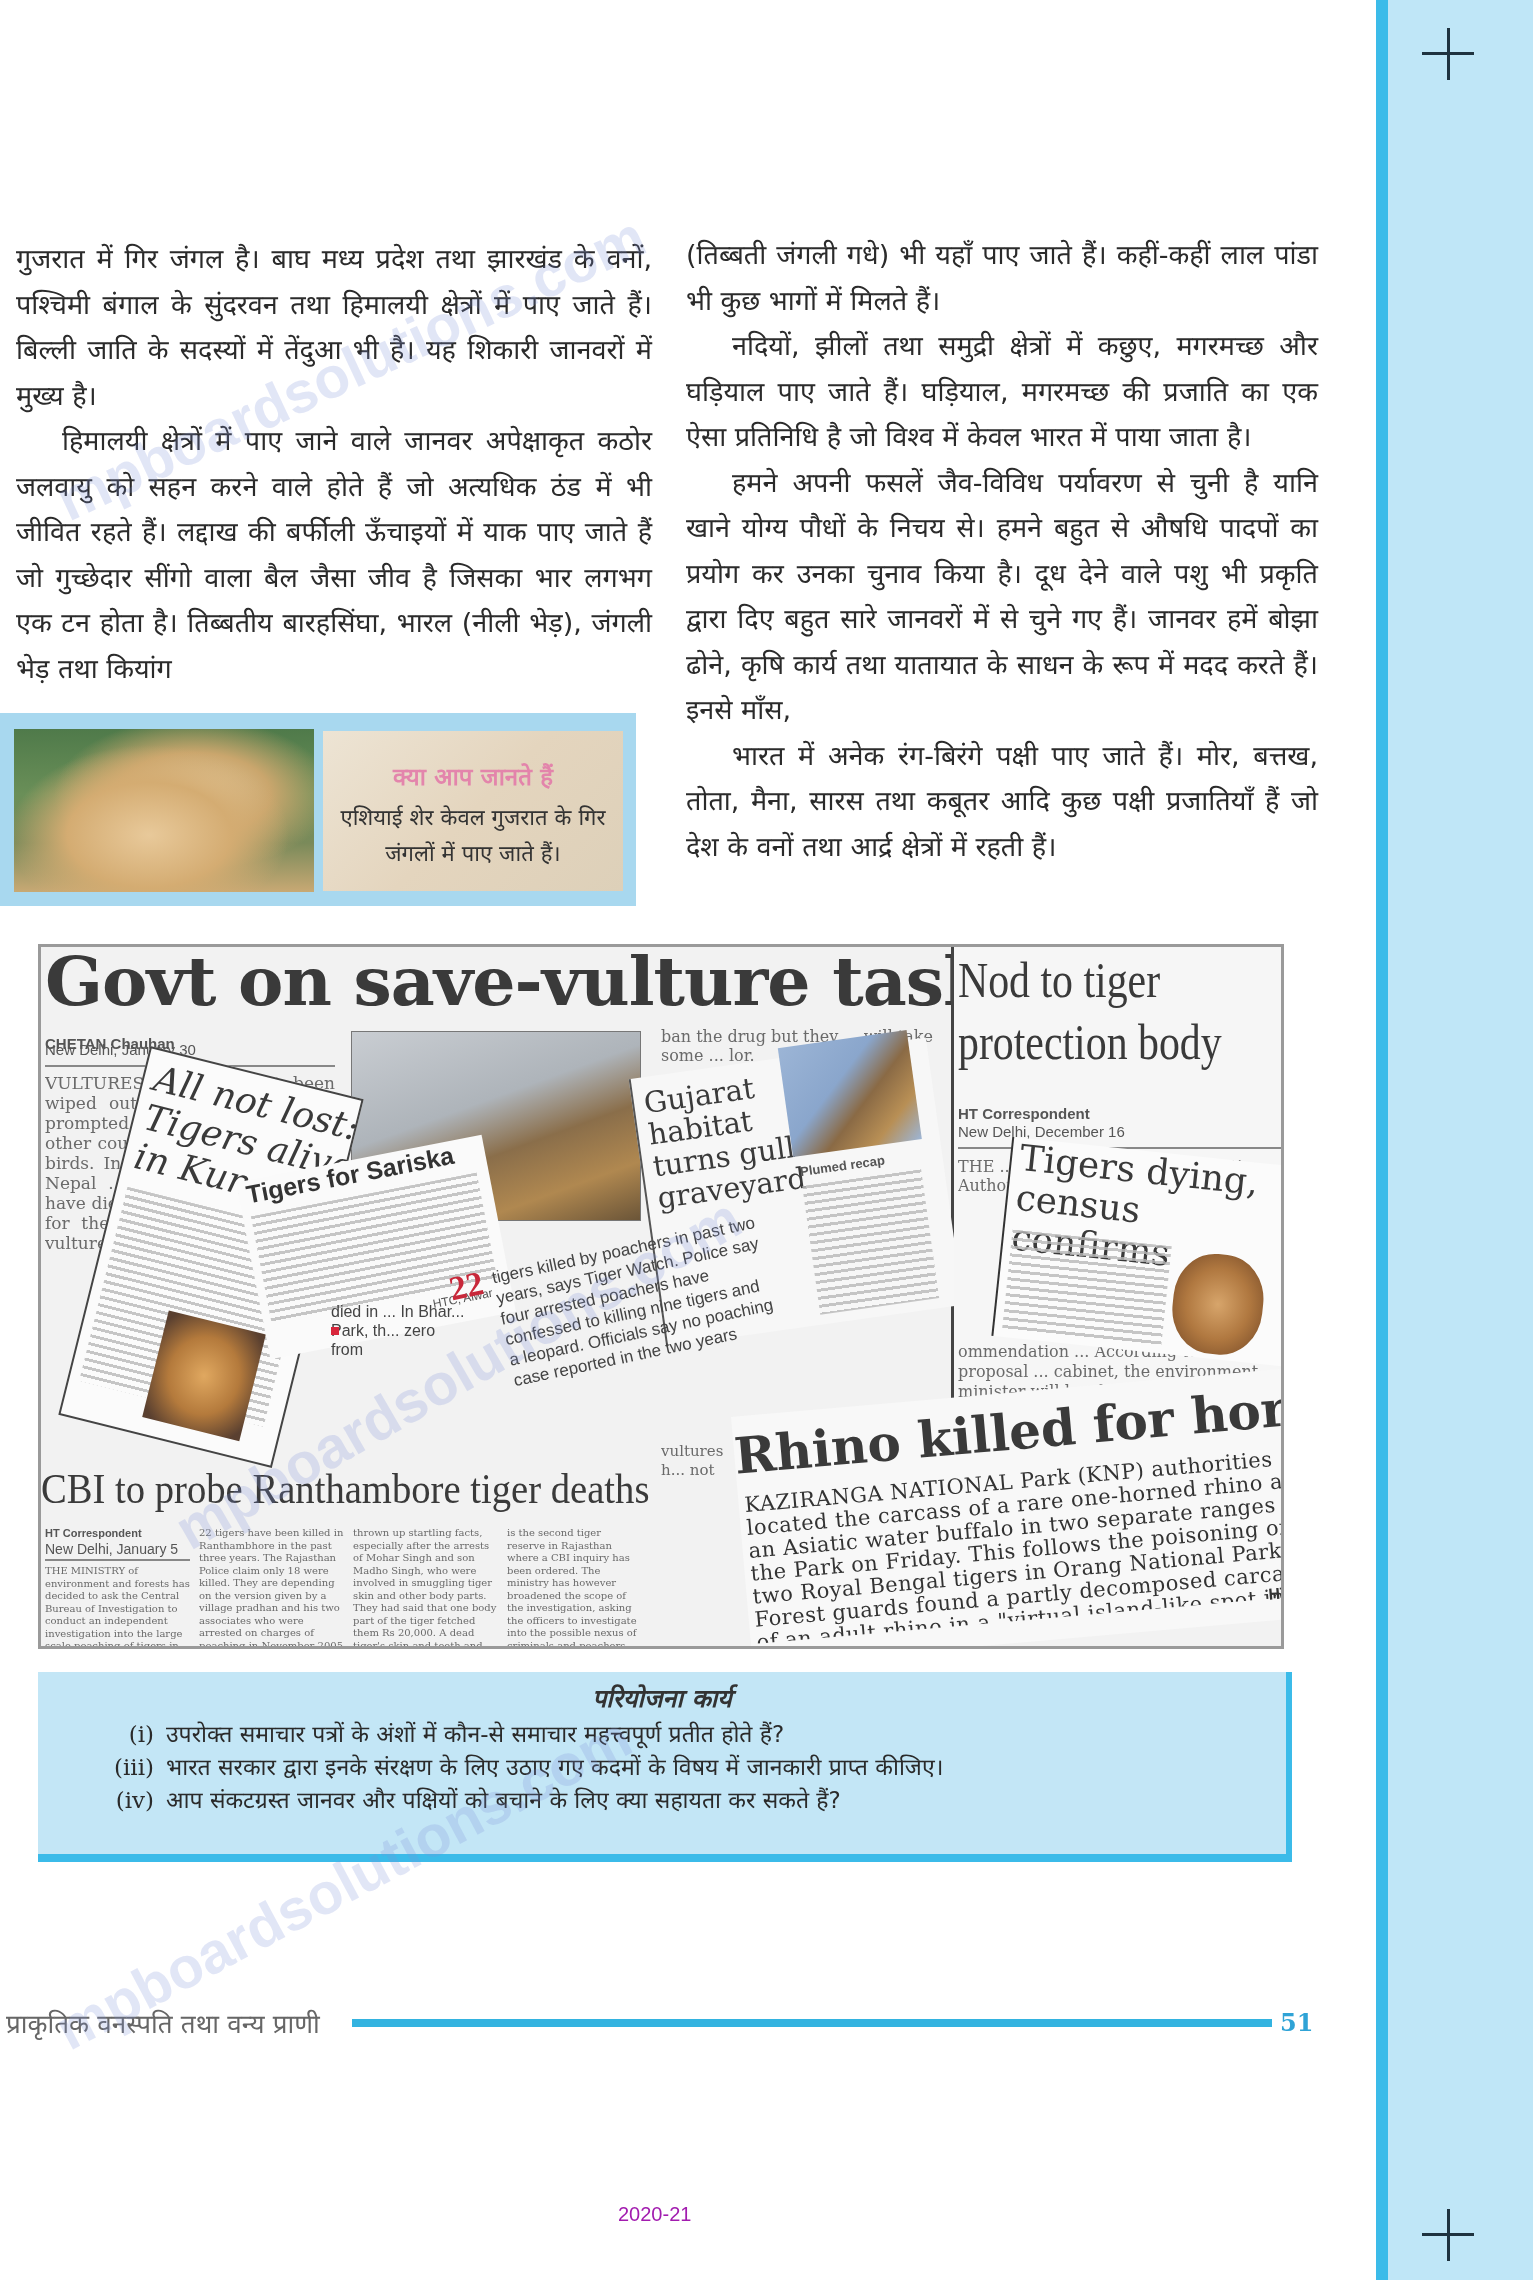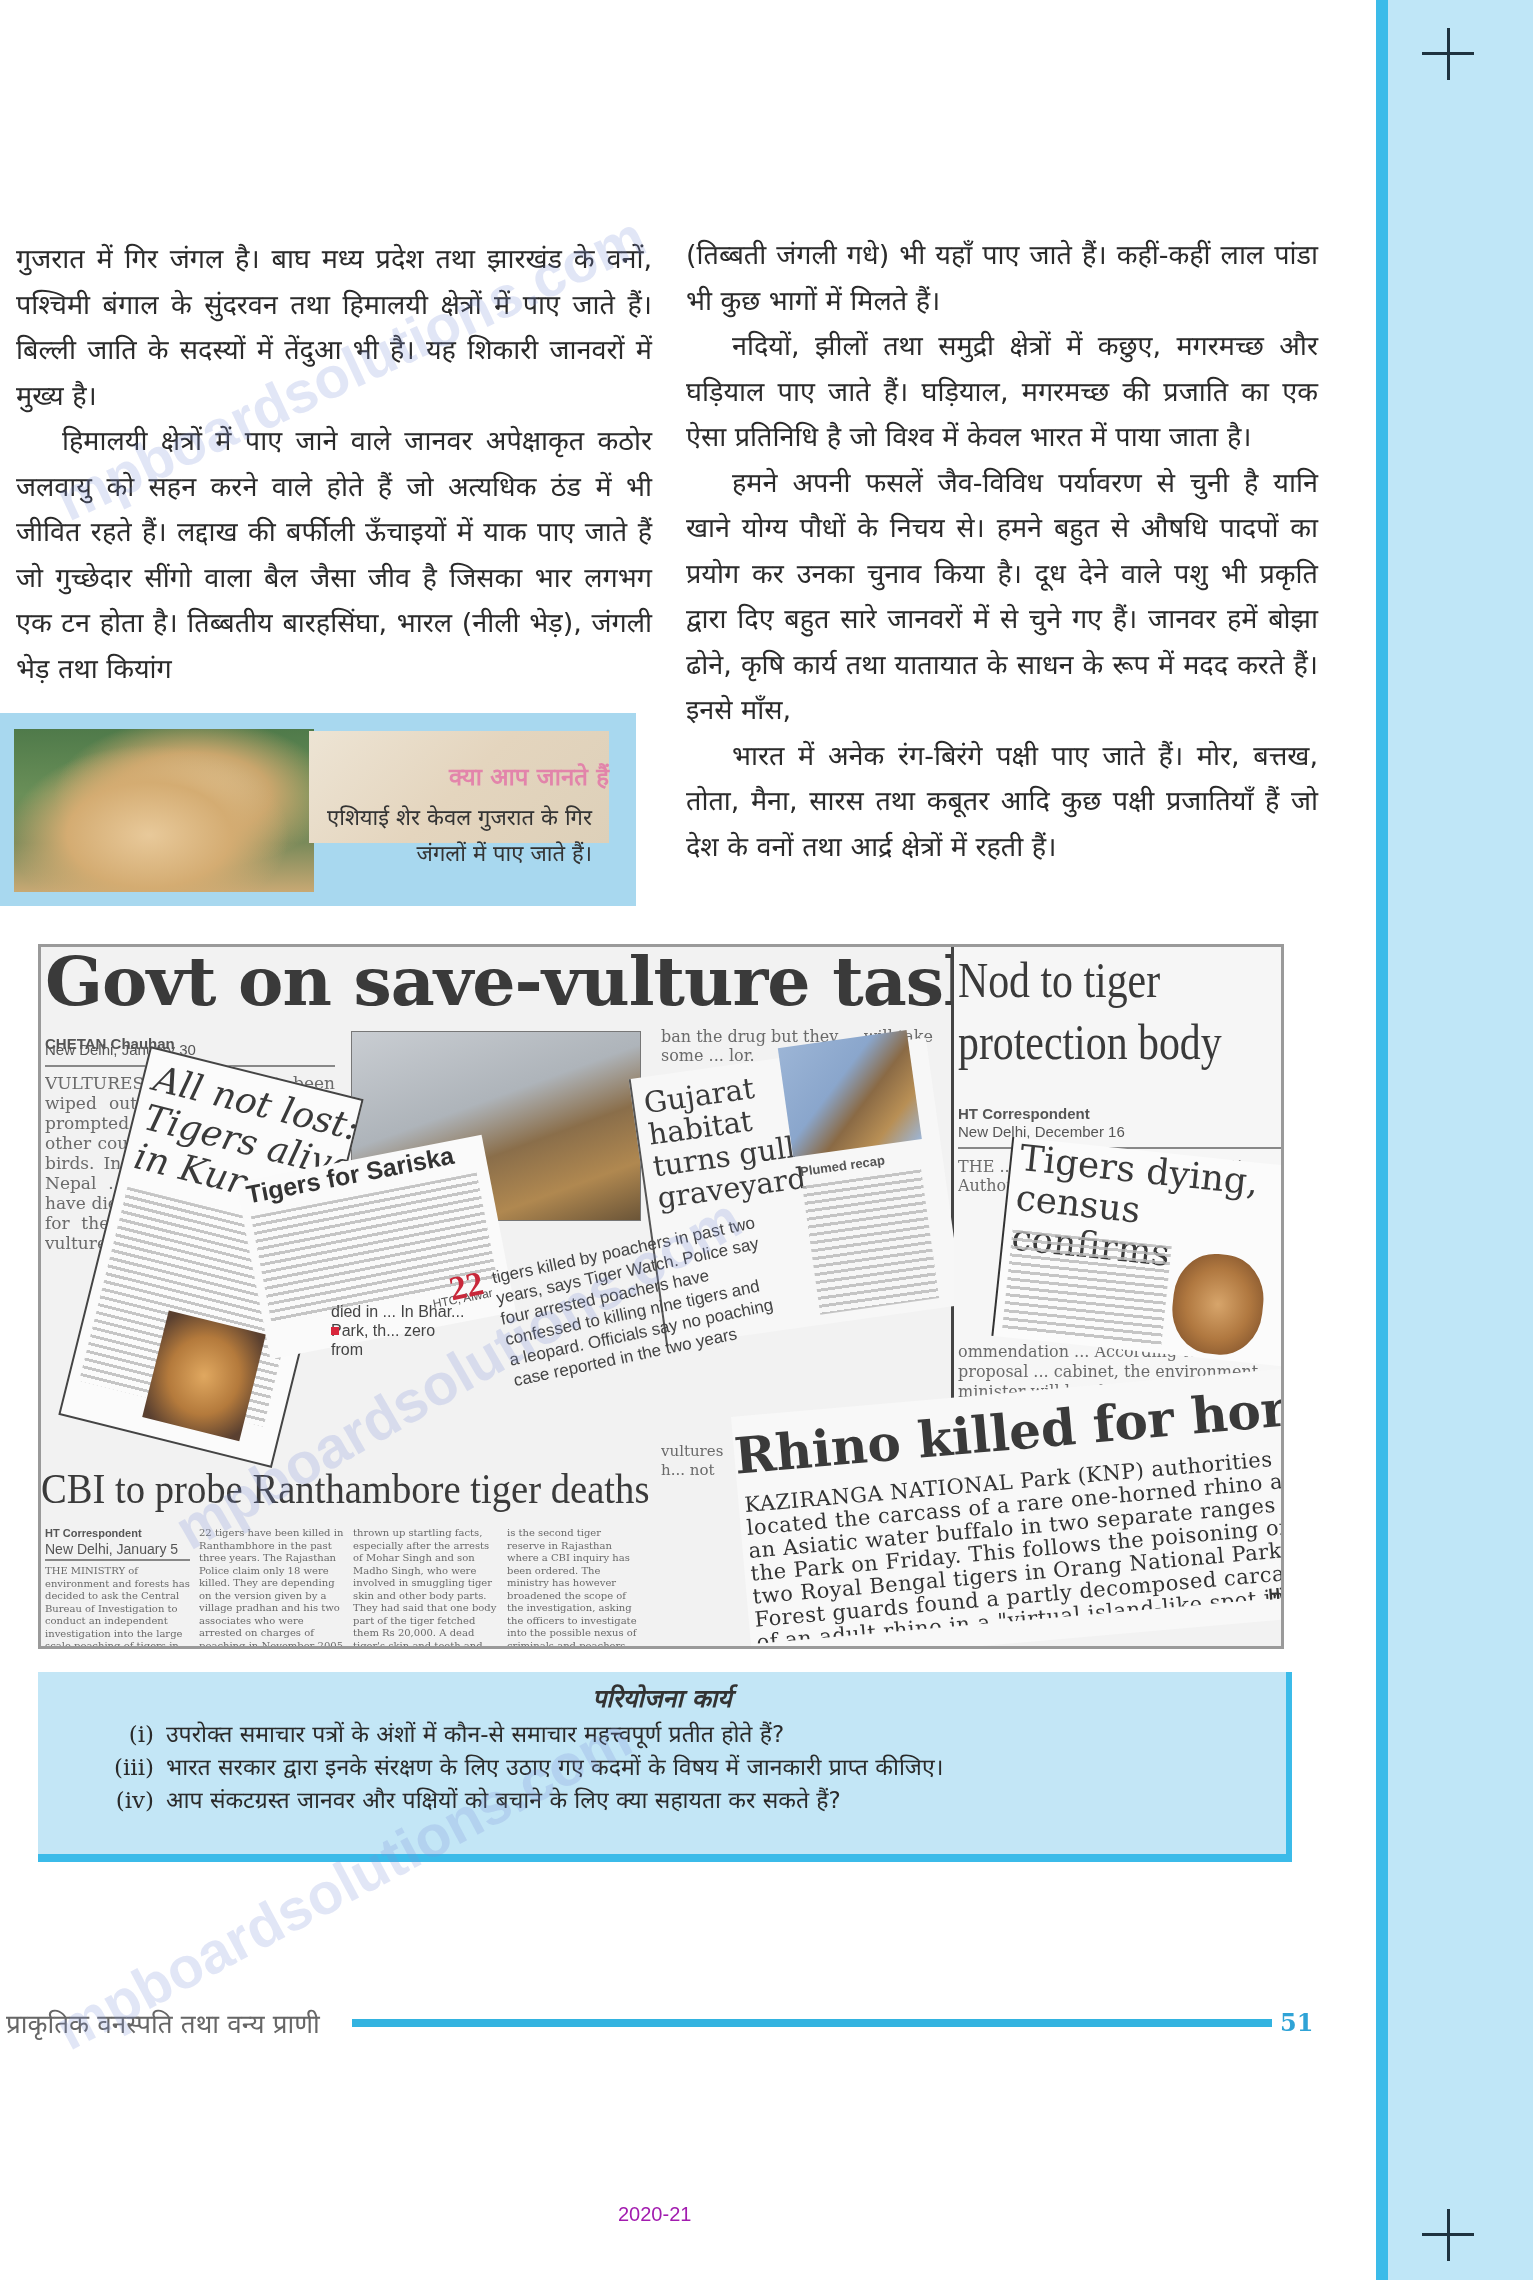--- a/index.html
+++ b/index.html
@@ -17,22 +17,22 @@
   .col p { margin: 0; }
   .col p.indent { text-indent: 46px; }
   .col-left { left: 0; top: 236px; width: 636px; margin-left: 16px; }
   .col-right { left: 686px; top: 232px; width: 632px; }
 
   .lion-box { position: absolute; left: 0; top: 713px; width: 636px; height: 193px; background: #a8d8ef; }
   .lion-photo { position: absolute; left: 14px; top: 16px; width: 300px; height: 163px;
     background: radial-gradient(ellipse at 45% 65%, #e8c99a 0%, #d4ac72 35%, transparent 60%),
                 radial-gradient(ellipse at 60% 40%, #e9d2a8 0%, #caa66d 30%, transparent 55%),
                 linear-gradient(180deg, #4f7a4a 0%, #6a8f58 40%, #7a8a5a 70%, #c8a974 100%); }
-  .dyk-panel { position: absolute; left: 309px; top: 18px; width: 300px; height: 112px;
-    background: linear-gradient(135deg, #ede4d4 0%, #e4d5be 50%, #ddd0b9 100%); text-align: right; }
+  .dyk-panel { position: absolute; left: 323px; top: 18px; width: 300px; height: 160px;
+    background: linear-gradient(135deg, #ede4d4 0%, #e4d5be 50%, #ddd0b9 100%); text-align: center; }
   .dyk-title { margin-top: 28px; font-size: 24px; font-weight: bold; color: #e377a8; opacity: 0.85; }
   .dyk-text { margin-top: 8px; font-size: 22px; line-height: 36px; color: #333; padding: 0 17px; }
 
   .news { position: absolute; left: 38px; top: 944px; width: 1246px; height: 705px; background: #f2f2f2; border: 3px solid #9a9a9a; overflow: hidden; }
   .news * { font-family: "DejaVu Serif", serif; }
   .nh { position: absolute; color: #3a3a3a; white-space: nowrap; font-weight: bold; }
   .ns { position: absolute; color: #555; white-space: nowrap; font-family: "Liberation Sans", sans-serif !important; }
   .nbody { position: absolute; color: #6a6a6a; font-size: 15px; line-height: 19px; overflow: hidden; }
   .clip { position: absolute; background: #fbfbfb; border: 2px solid #555; box-shadow: 2px 2px 3px rgba(0,0,0,0.25); }
   .grey-lines { position: absolute; background: repeating-linear-gradient(180deg, #b8b8b8 0 3px, transparent 3px 8px); opacity: 0.8; }

